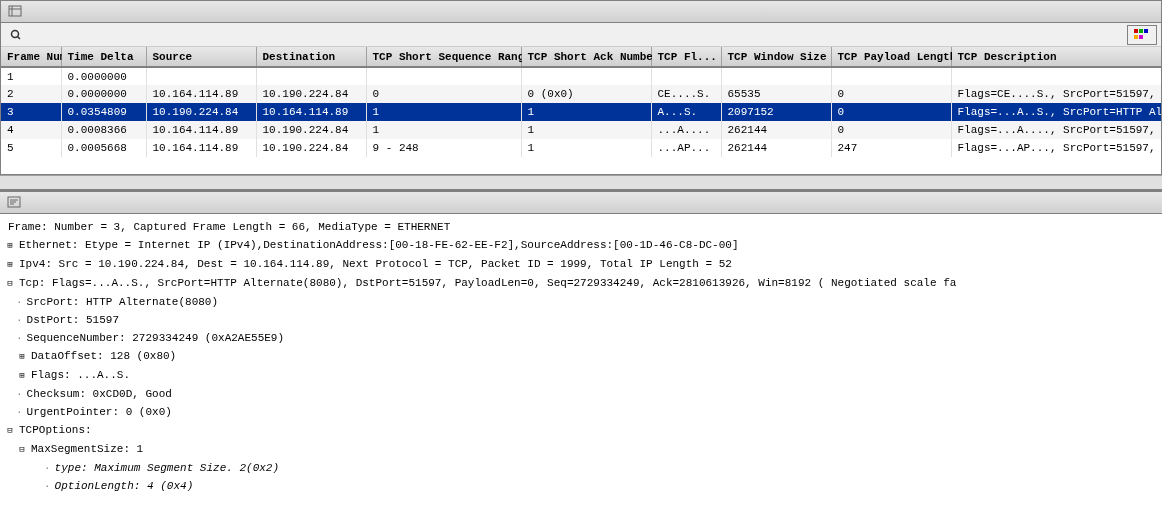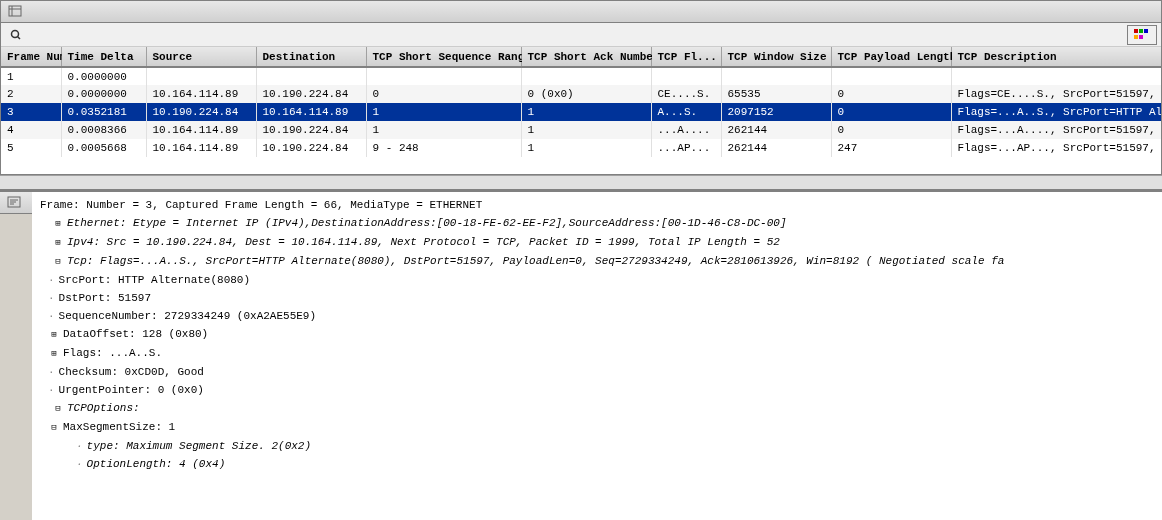--- a/index.html
+++ b/index.html
@@ -120,21 +120,21 @@
       border-right: 1px solid #e0e0e0;
       overflow: hidden;
       text-overflow: ellipsis;
     }
 
     
     .details-panel {
       border-top: 3px solid #808080;
       flex: 1;
       display: flex;
-      flex-direction: row;
+      flex-direction: column;
       overflow: hidden;
     }
 
     .details-content {
       overflow: auto;
       flex: 1;
       background: #fff;
       padding: 4px 0;
       font-size: 11px;
       font-family: 'Courier New', Courier, monospace;
@@ -148,21 +148,21 @@
 
     .detail-line.expandable { cursor: pointer; }
 
     .expand-icon {
       display: inline-block;
       width: 12px;
       text-align: center;
       font-size: 9px;
     }
 
-    .indent-1 { padding-left: 20px; font-style: italic; }
+    .indent-1 { padding-left: 4px; }
     .indent-2 { padding-left: 16px; }
     .indent-3 { padding-left: 44px; font-style: italic; }
 
     
     .hscroll {
       height: 14px;
       background: #e0e0e0;
       border-top: 1px solid #a0a0a0;
     }
   </style>
@@ -243,21 +243,21 @@
             <td>10.190.224.84</td>
             <td>0</td>
             <td>0 (0x0)</td>
             <td>CE....S.</td>
             <td>65535</td>
             <td>0</td>
             <td style="max-width: 350px; overflow: hidden; text-overflow: ellipsis;">Flags=CE....S., SrcPort=51597, DstPort=HTTP Alternate(8080),</td>
           </tr>
           <tr class="selected">
             <td>3</td>
-            <td>0.0352181</td>
+            <td>0.0354809</td>
             <td>10.190.224.84</td>
             <td>10.164.114.89</td>
             <td>1</td>
             <td>1</td>
             <td>A...S.</td>
             <td>2097152</td>
             <td>0</td>
             <td style="max-width: 350px; overflow: hidden; text-overflow: ellipsis;">Flags=...A..S., SrcPort=HTTP Alternate(8080), DstPort=51597</td>
           </tr>
           <tr>

